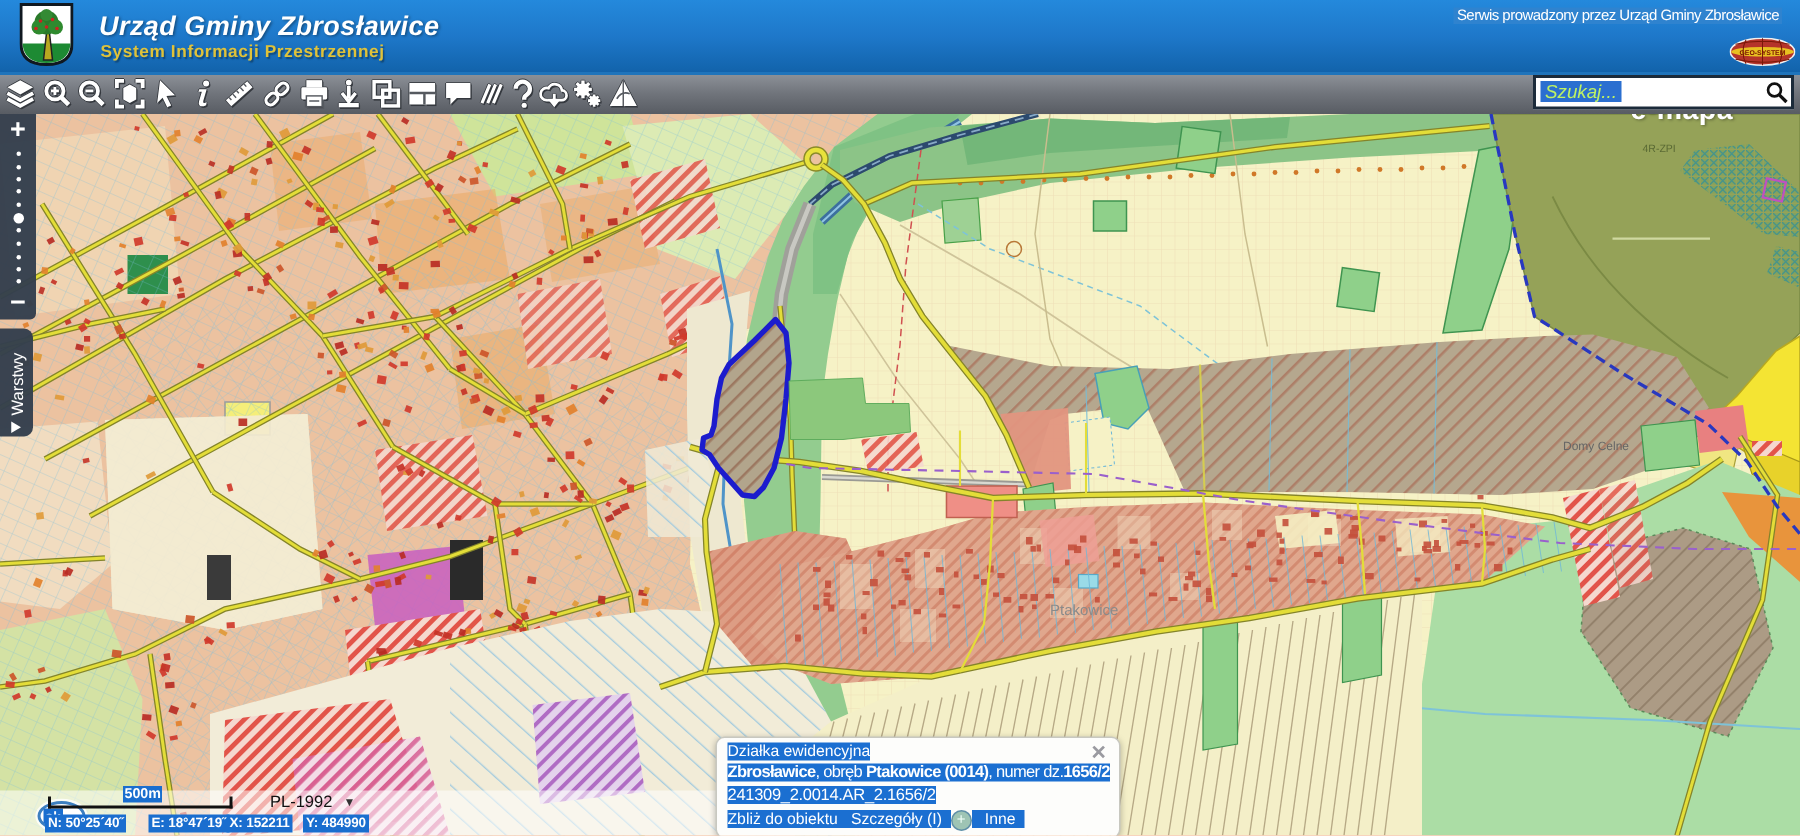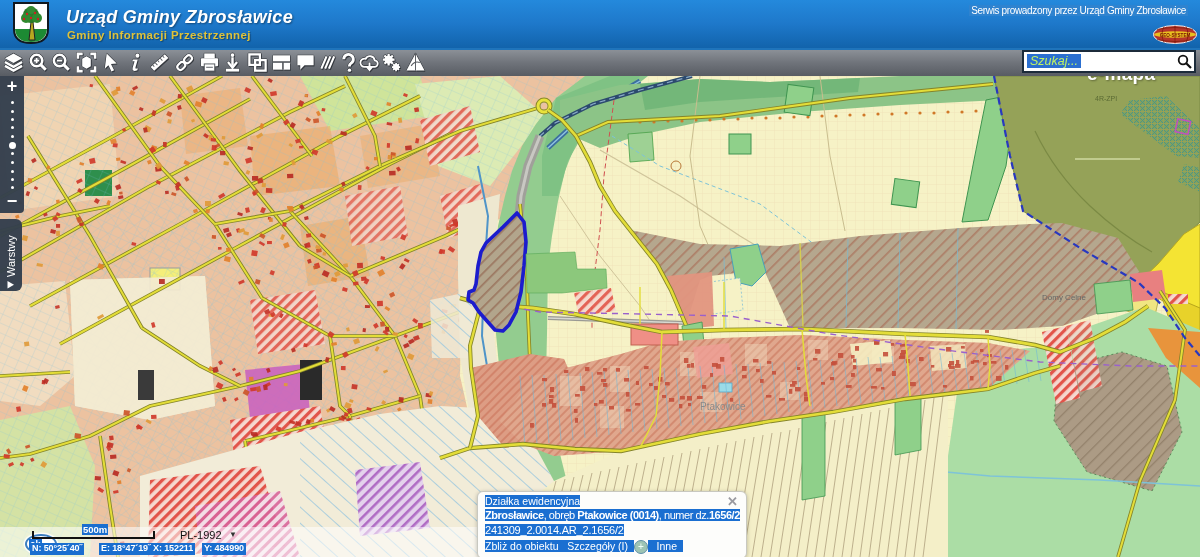--- a/index.html
+++ b/index.html
@@ -871,21 +871,21 @@
  <circle cx="13" cy="16" r="5" fill="#2f8a2f"></circle>
  <circle cx="24" cy="16" r="5" fill="#2f8a2f"></circle>
  <circle cx="18" cy="8" r="4" fill="#348a34"></circle>
  <circle cx="14" cy="12" r="1.2" fill="#c22"></circle>
       <circle cx="22" cy="11" r="1.2" fill="#c22"></circle>
       <circle cx="18" cy="16" r="1.2" fill="#c22"></circle>
       <circle cx="25" cy="17" r="1.2" fill="#c22"></circle>
       <circle cx="11" cy="17" r="1.2" fill="#c22"></circle>
 </svg>
 <div id="title1">Urząd Gminy Zbrosławice</div>
-<div id="title2">Gminy Informacji Przestrzennej</div>
+<div id="title2">System Informacji Przestrzennej</div>
 <div id="serwis">Serwis prowadzony przez Urząd Gminy Zbrosławice</div>
 <div id="emapa">e-mapa</div>
 <svg id="geologo" viewBox="0 0 44 19">
  <ellipse cx="22" cy="9.5" rx="21.5" ry="9" fill="#b5342a" stroke="#f0f0f0" stroke-width="1"></ellipse>
  <ellipse cx="22" cy="9.5" rx="21" ry="3.2" fill="#e8c020"></ellipse>
  <path d="M4,4.5 q18,-4 36,0 M4,14.5 q18,4 36,0 M22,.5 v18 M11,1.5 q-4,8 0,16 M33,1.5 q4,8 0,16" stroke="#7a1808" stroke-width=".7" fill="none"></path>
  <text x="22" y="11.5" font-size="4.6" text-anchor="middle" fill="#7a1000" font-weight="bold">GEO-SYSTEM</text>
 </svg>
 
 <div id="toolbar"></div>

